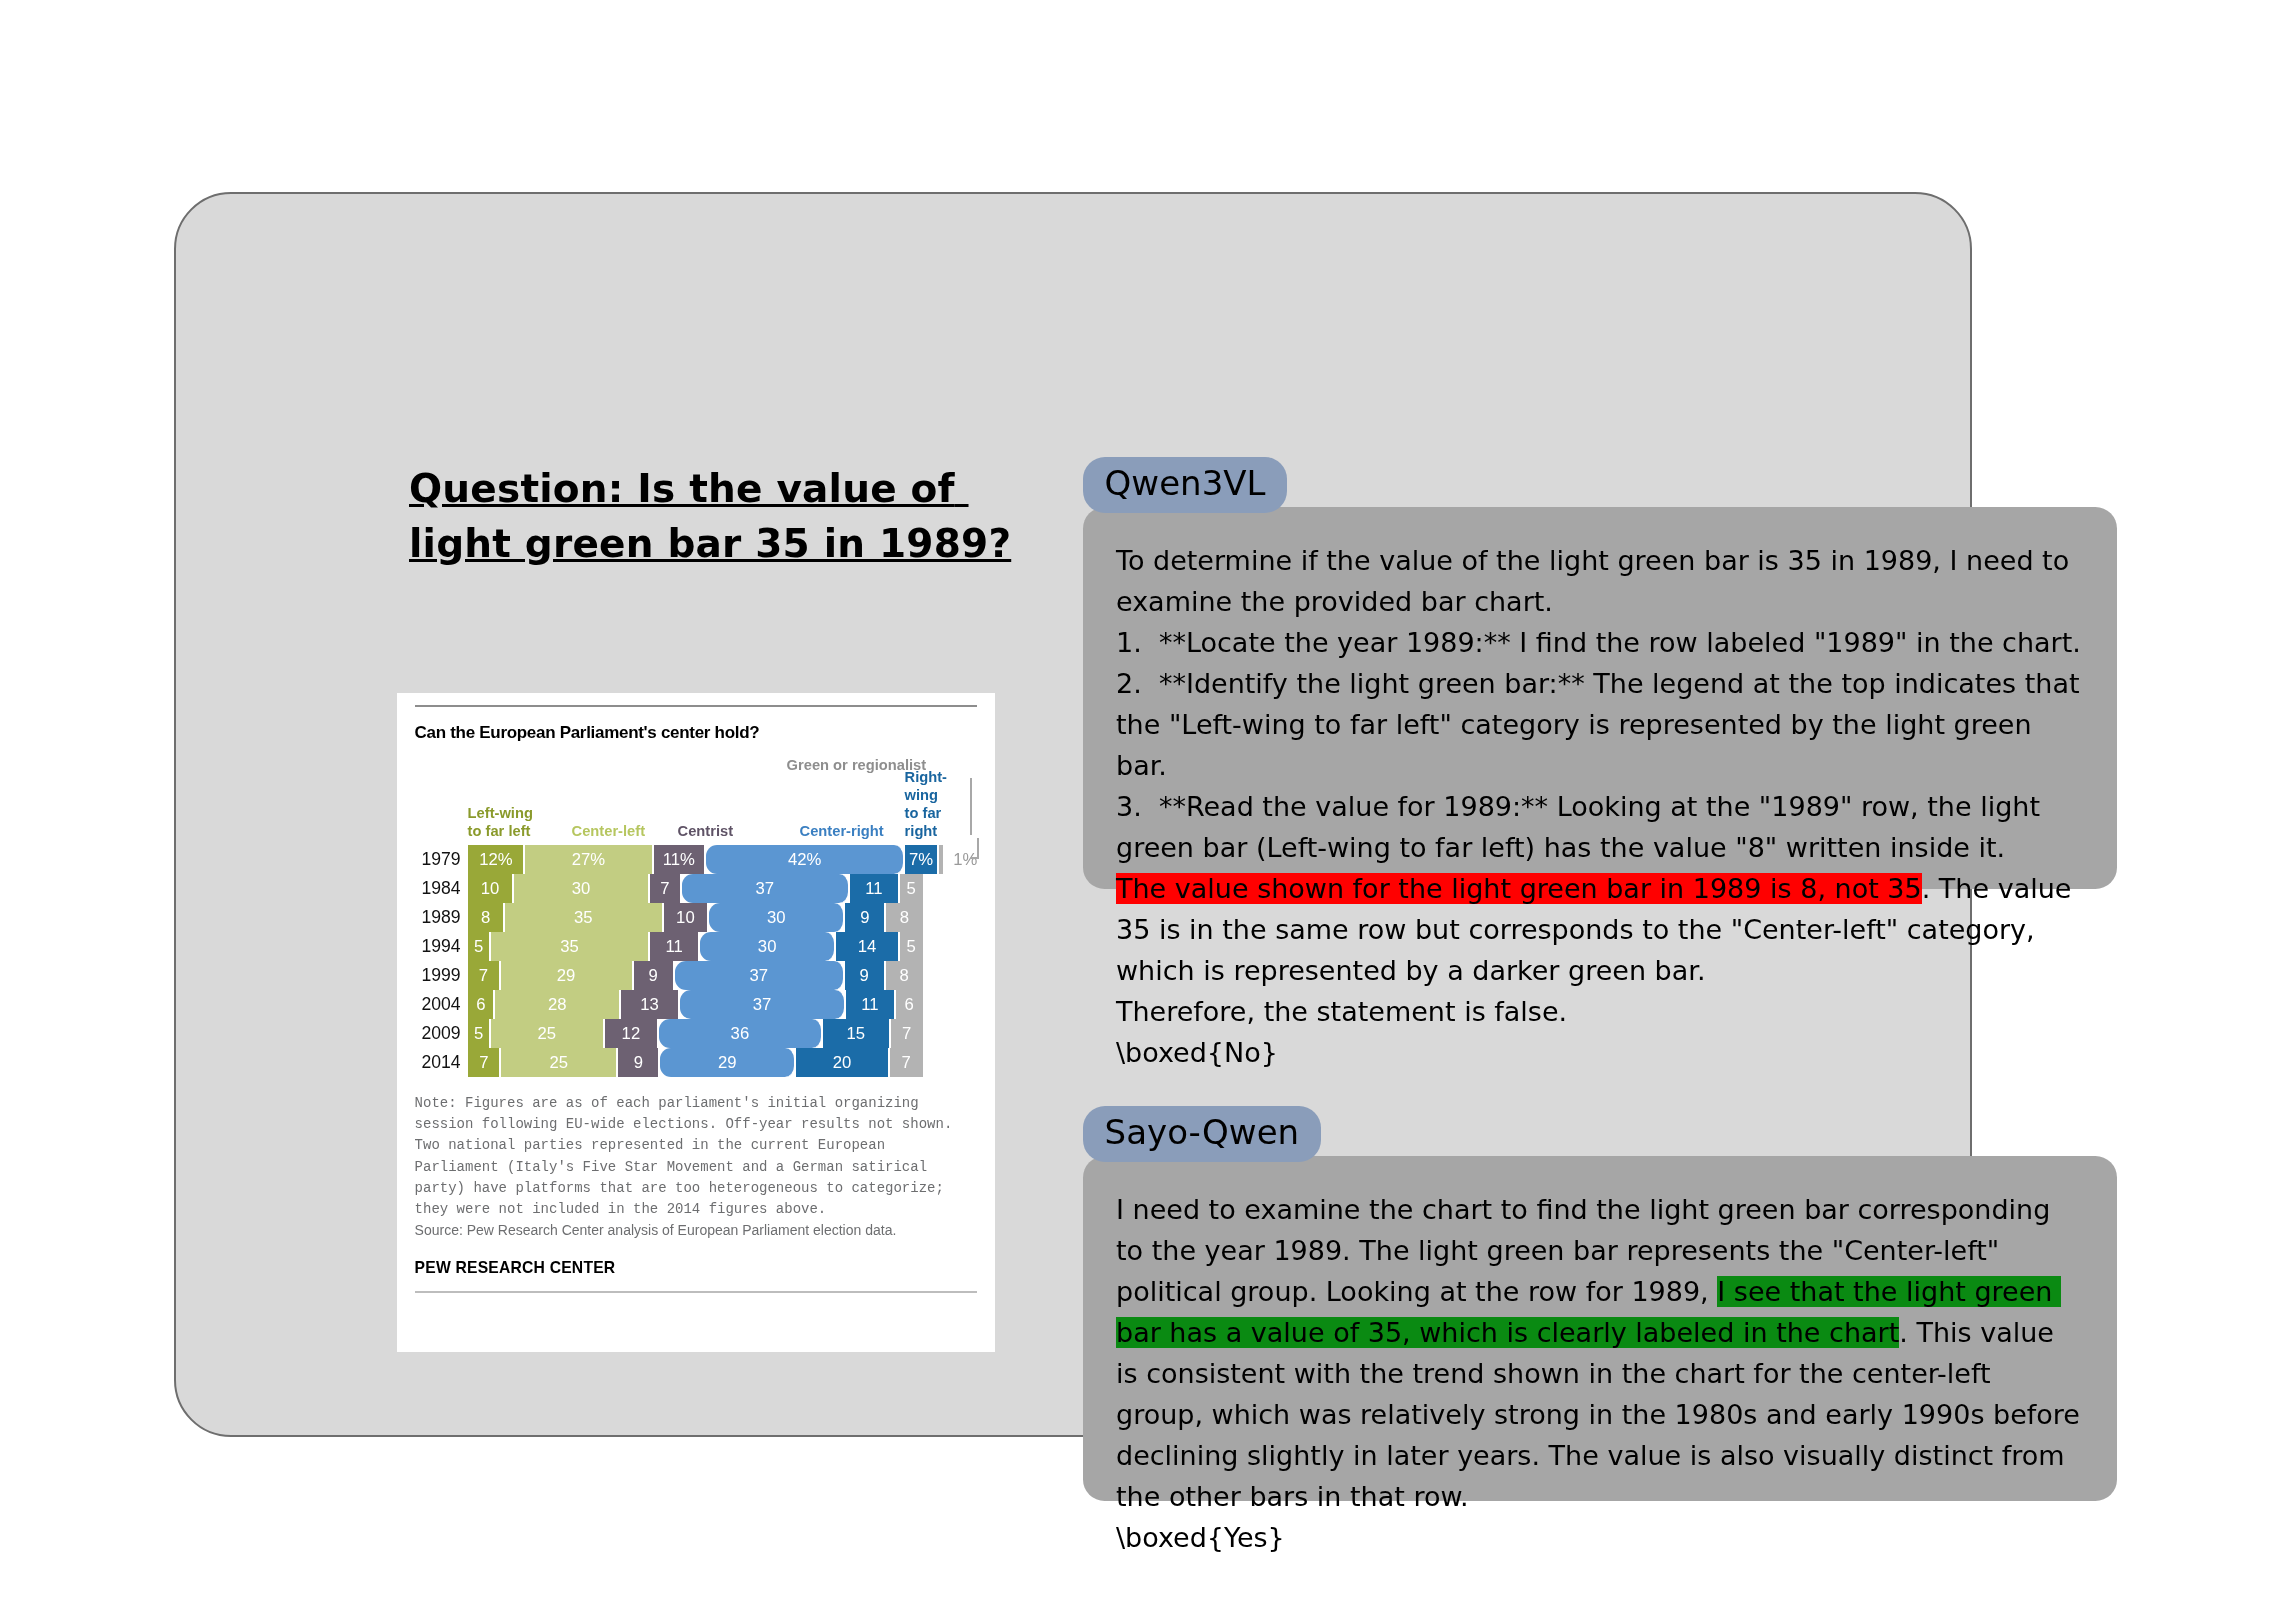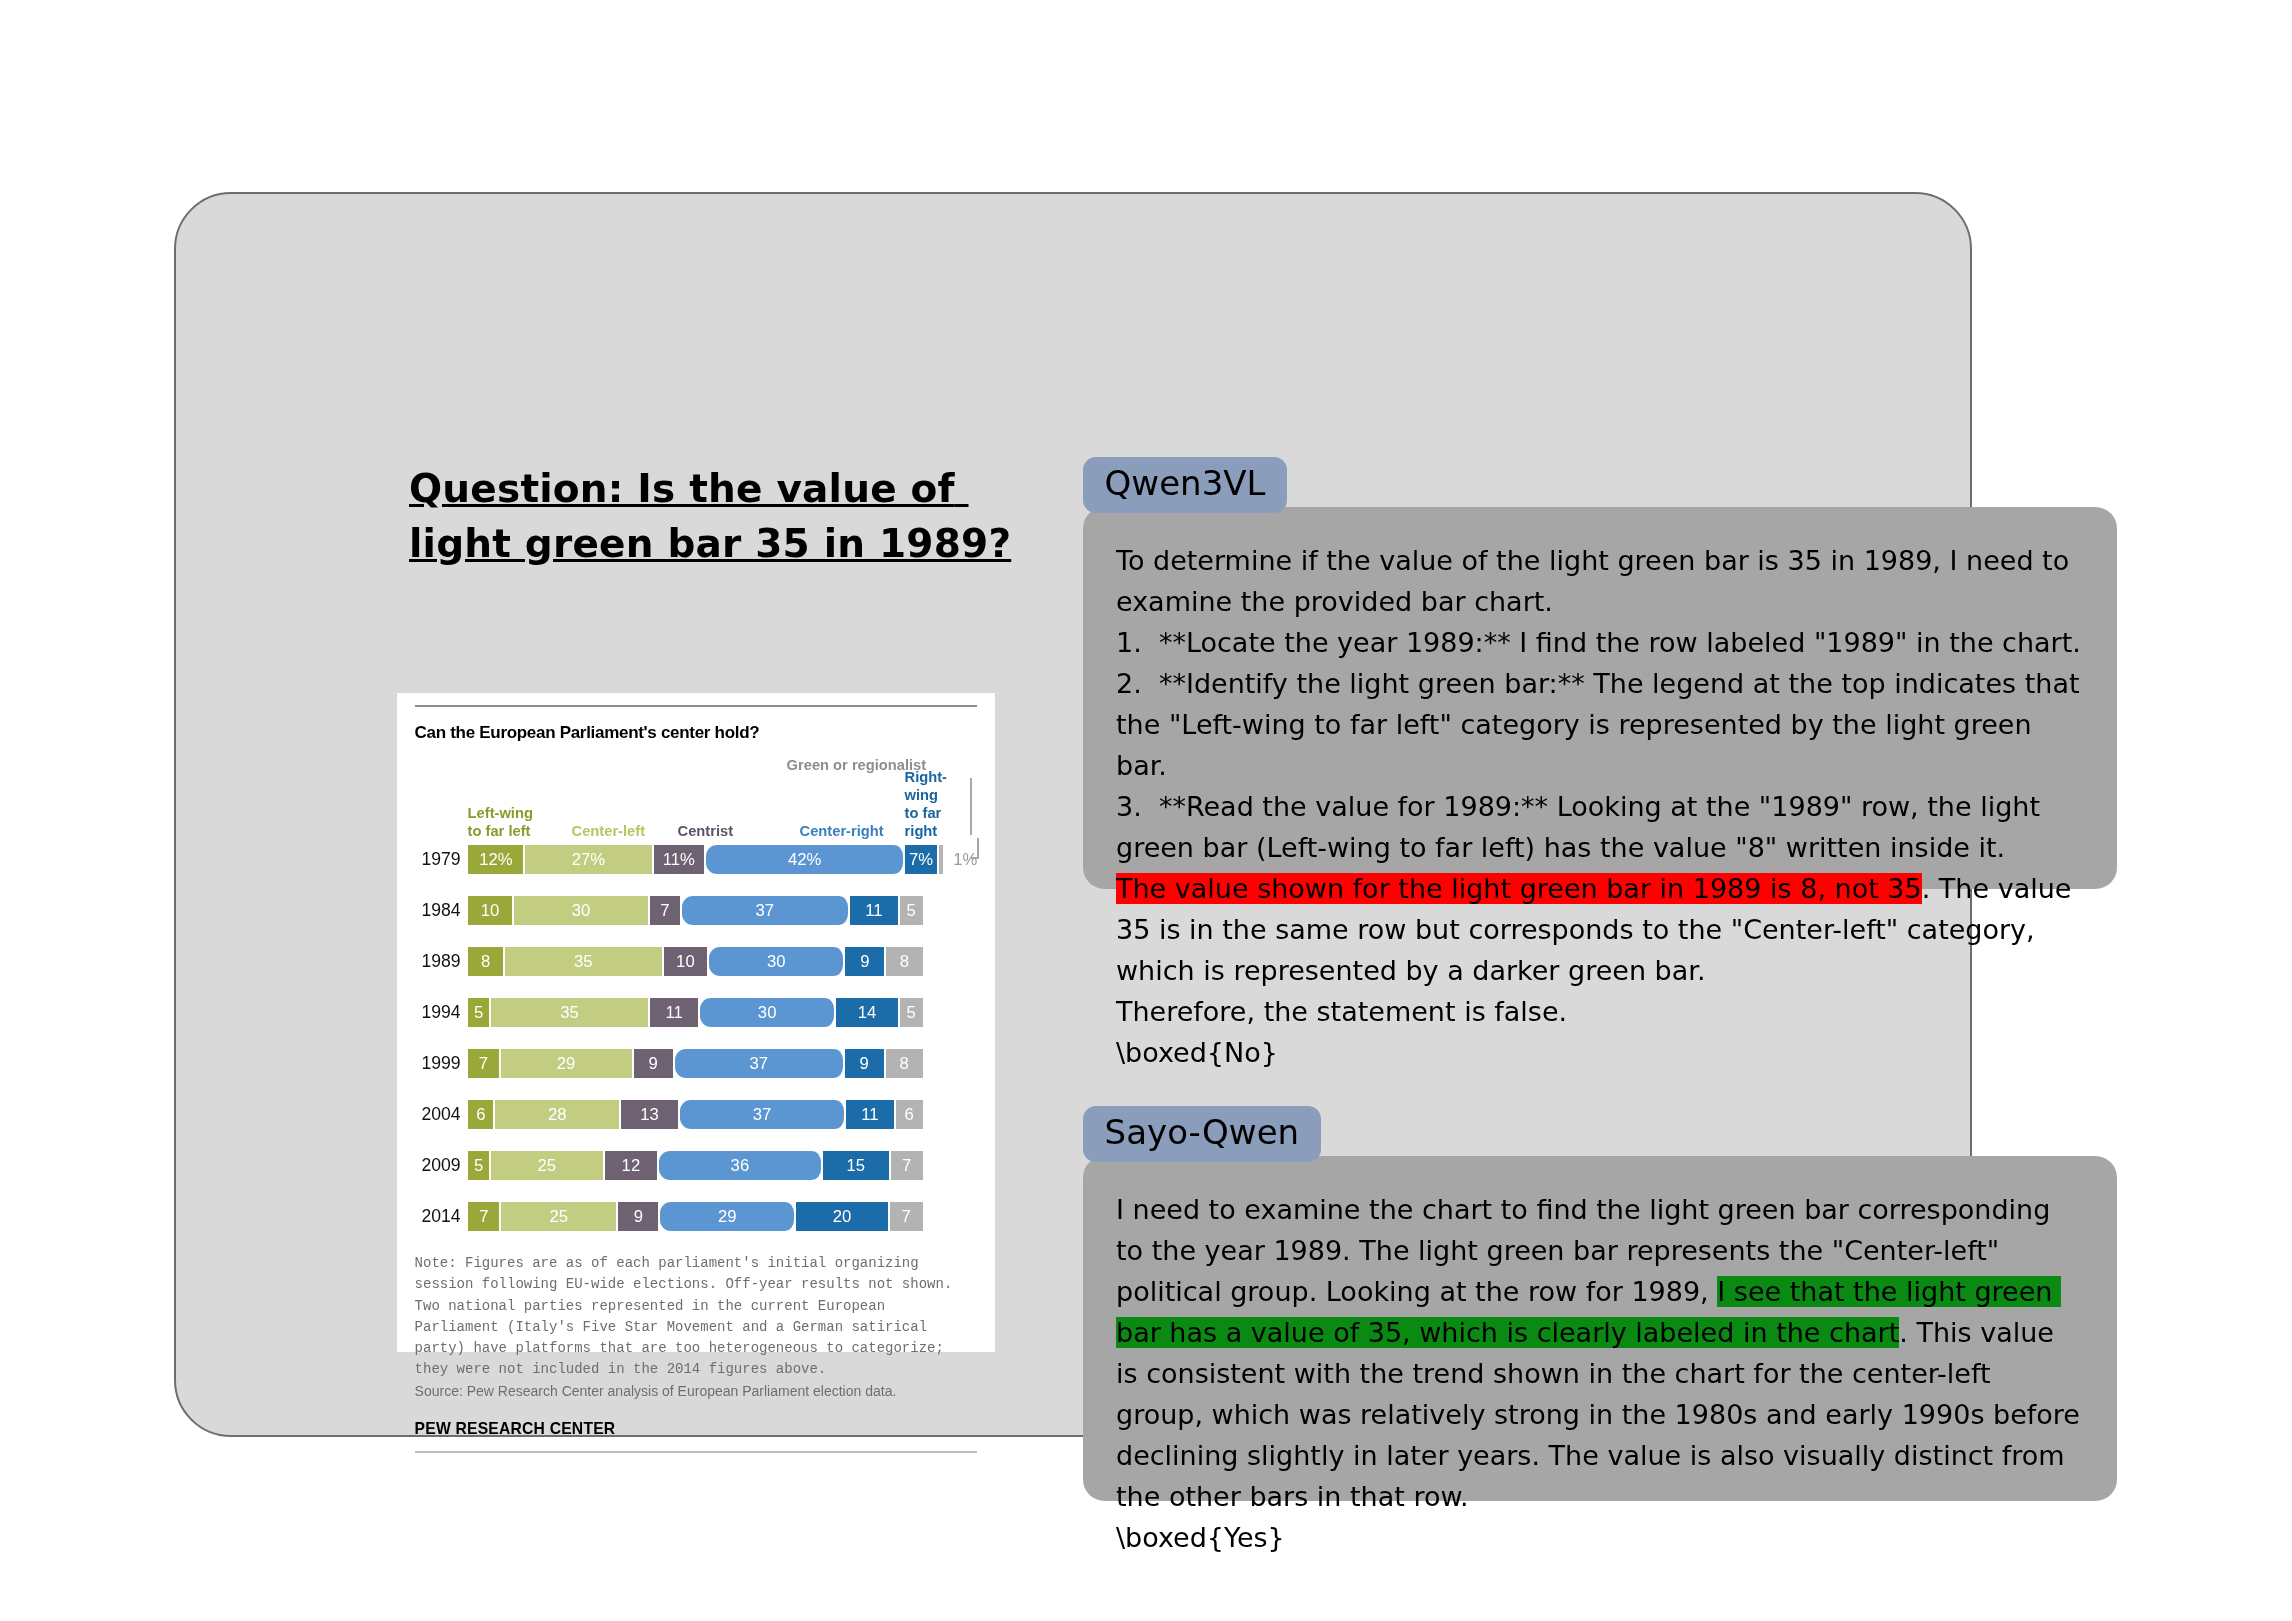--- a/index.html
+++ b/index.html
@@ -117,21 +117,21 @@
     height: 57px;
     background: #a8a8a8;
   }
 
   
   #pew-rows { margin-top: 3.9px; }
   .pew-row {
     display: flex;
     align-items: center;
     height: 29px;
-    margin-bottom: 22px;
+    margin-bottom: 0;
   }
   .row-year {
     width: 46px;
     text-align: right;
     padding-right: 7.8px;
     font-family: "Liberation Sans", sans-serif;
     font-size: 17.6px;
     color: #111;
     flex: 0 0 auto;
   }
@@ -208,21 +208,21 @@
   }
 
   
   .answer-block { position: absolute; }
   #block-qwen  { left: 907px; top: 263px;  width: 1034px; }
   #block-sayo  { left: 907px; top: 912px;  width: 1034px; }
 
   .model-badge {
     display: inline-block;
     background: #8a9dba;
-    border-radius: 13px;
+    border-radius: 22px;
     padding: 6.9px 21.6px 10.8px 21.6px;
     font-family: "DejaVu Sans", sans-serif;
     font-size: 34px;
     font-weight: 400;
     color: #000;
     line-height: 1.12;
     position: relative;
     z-index: 2;
   }
   .answer-panel {

